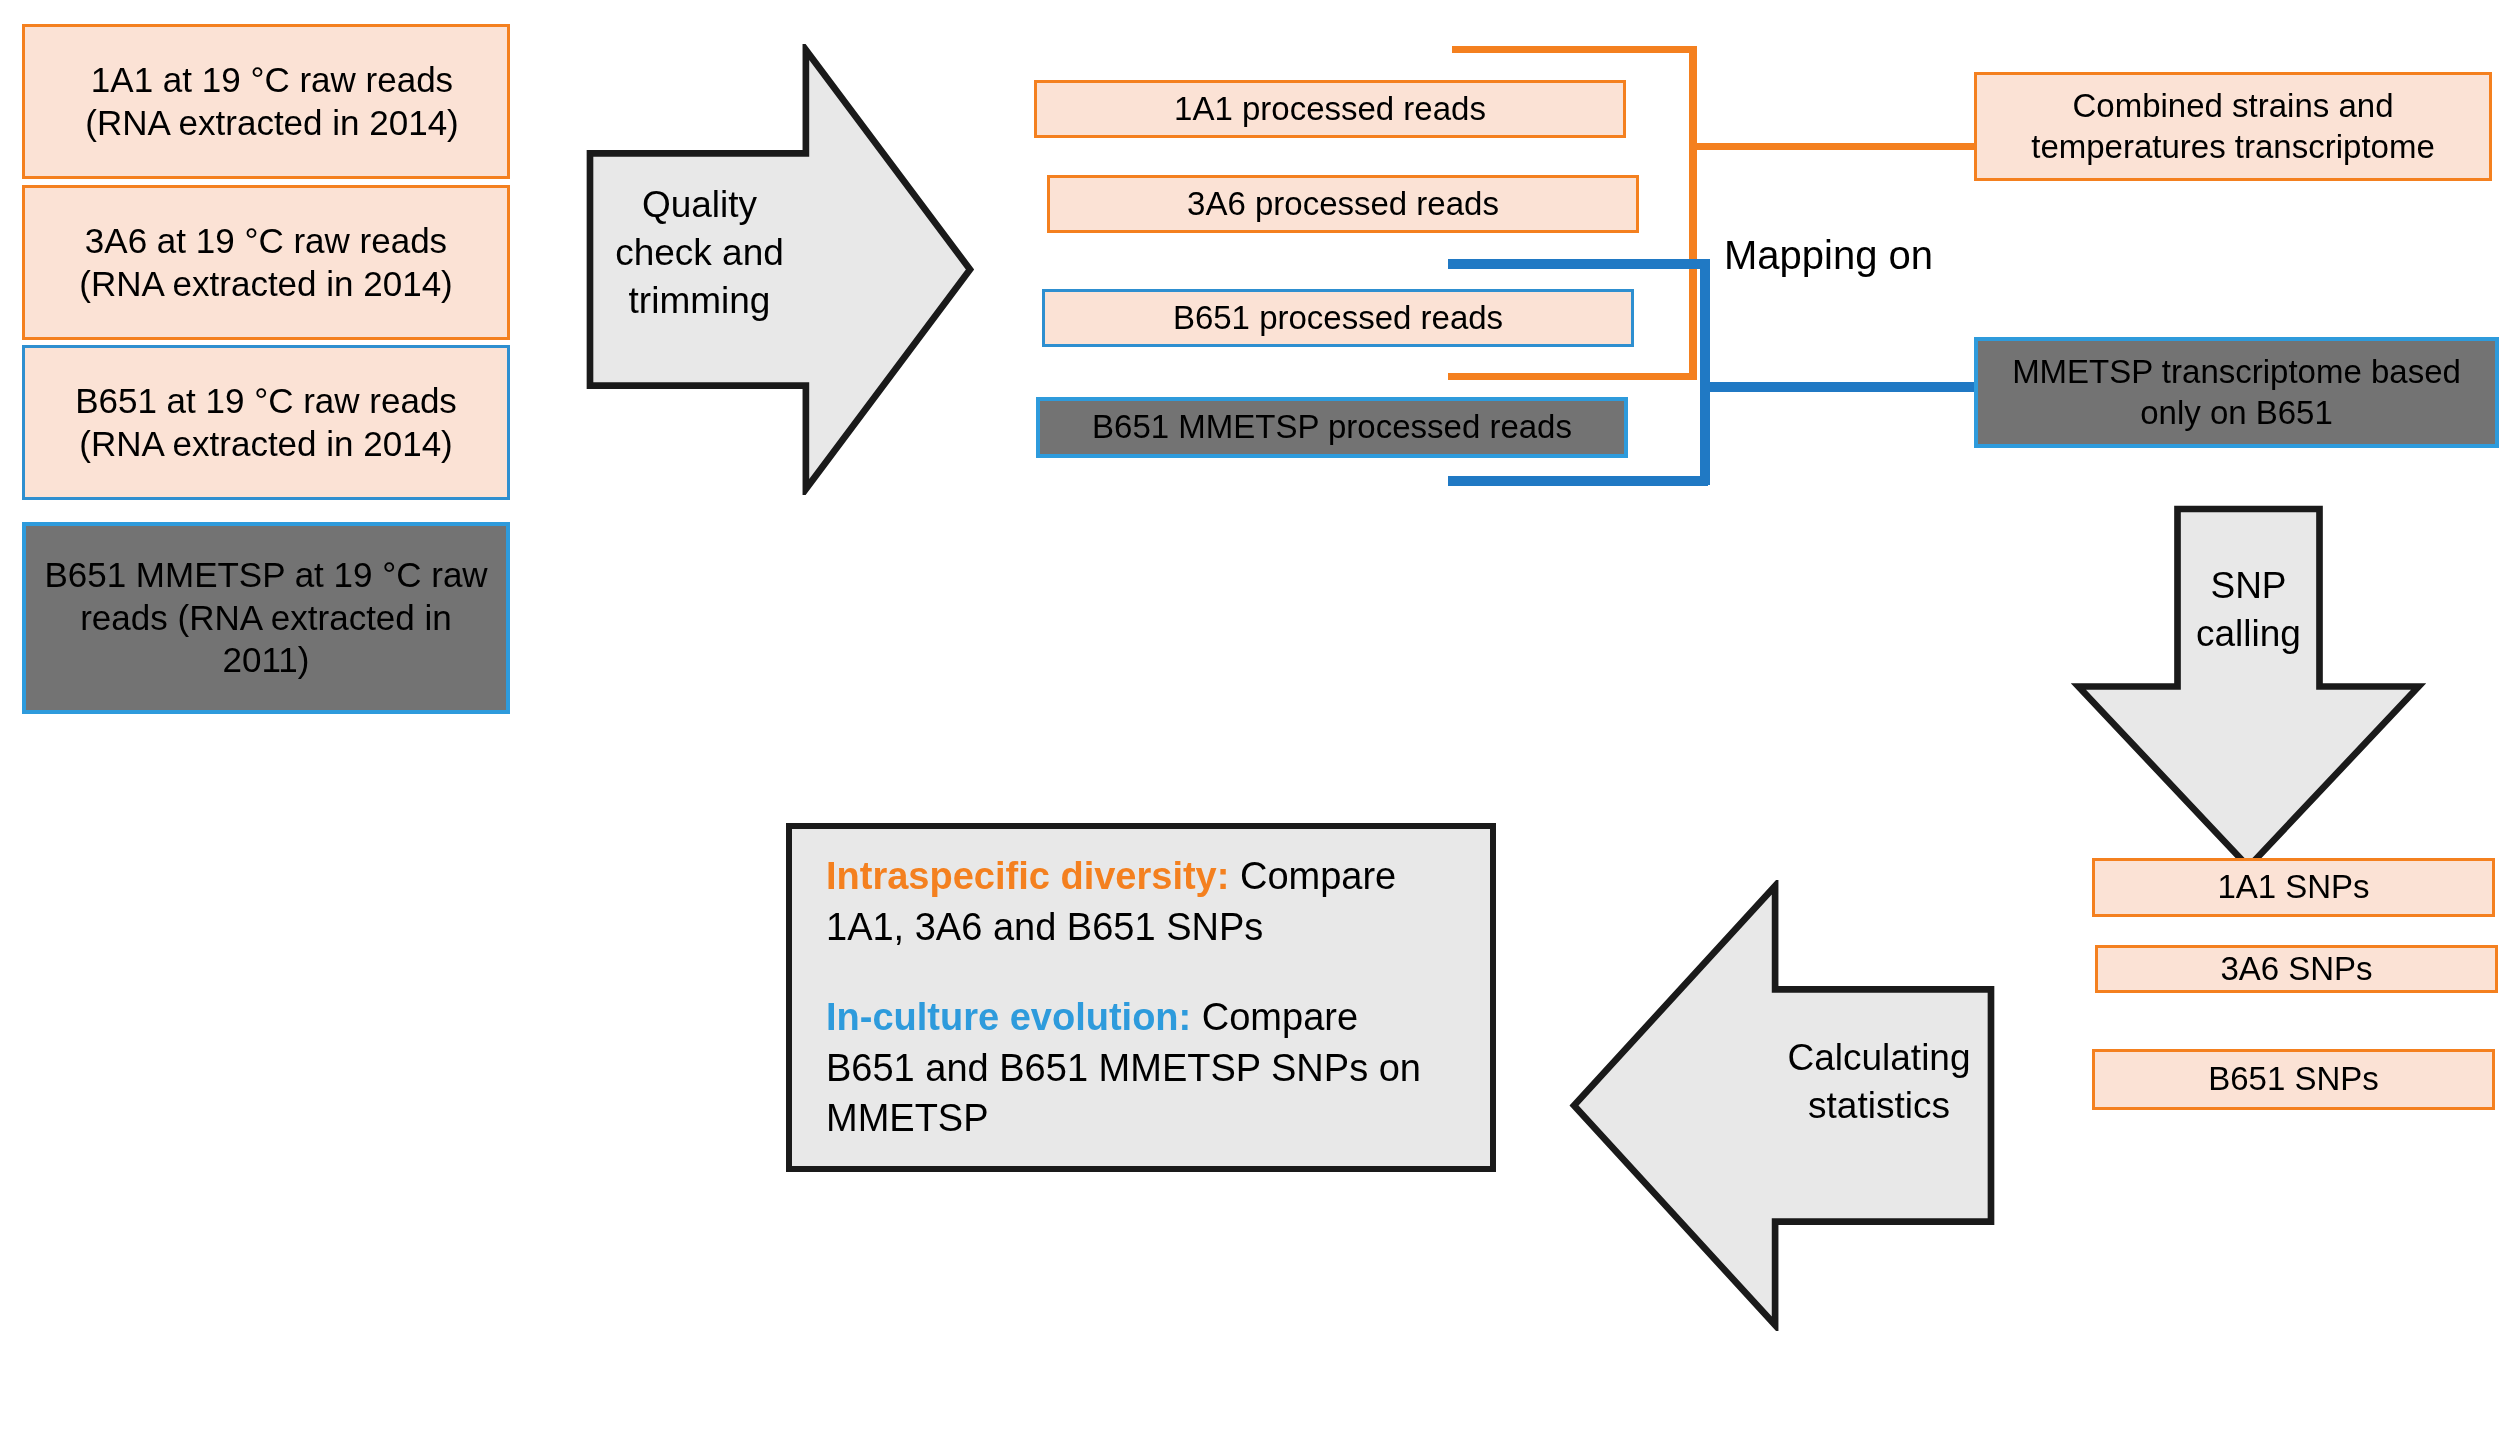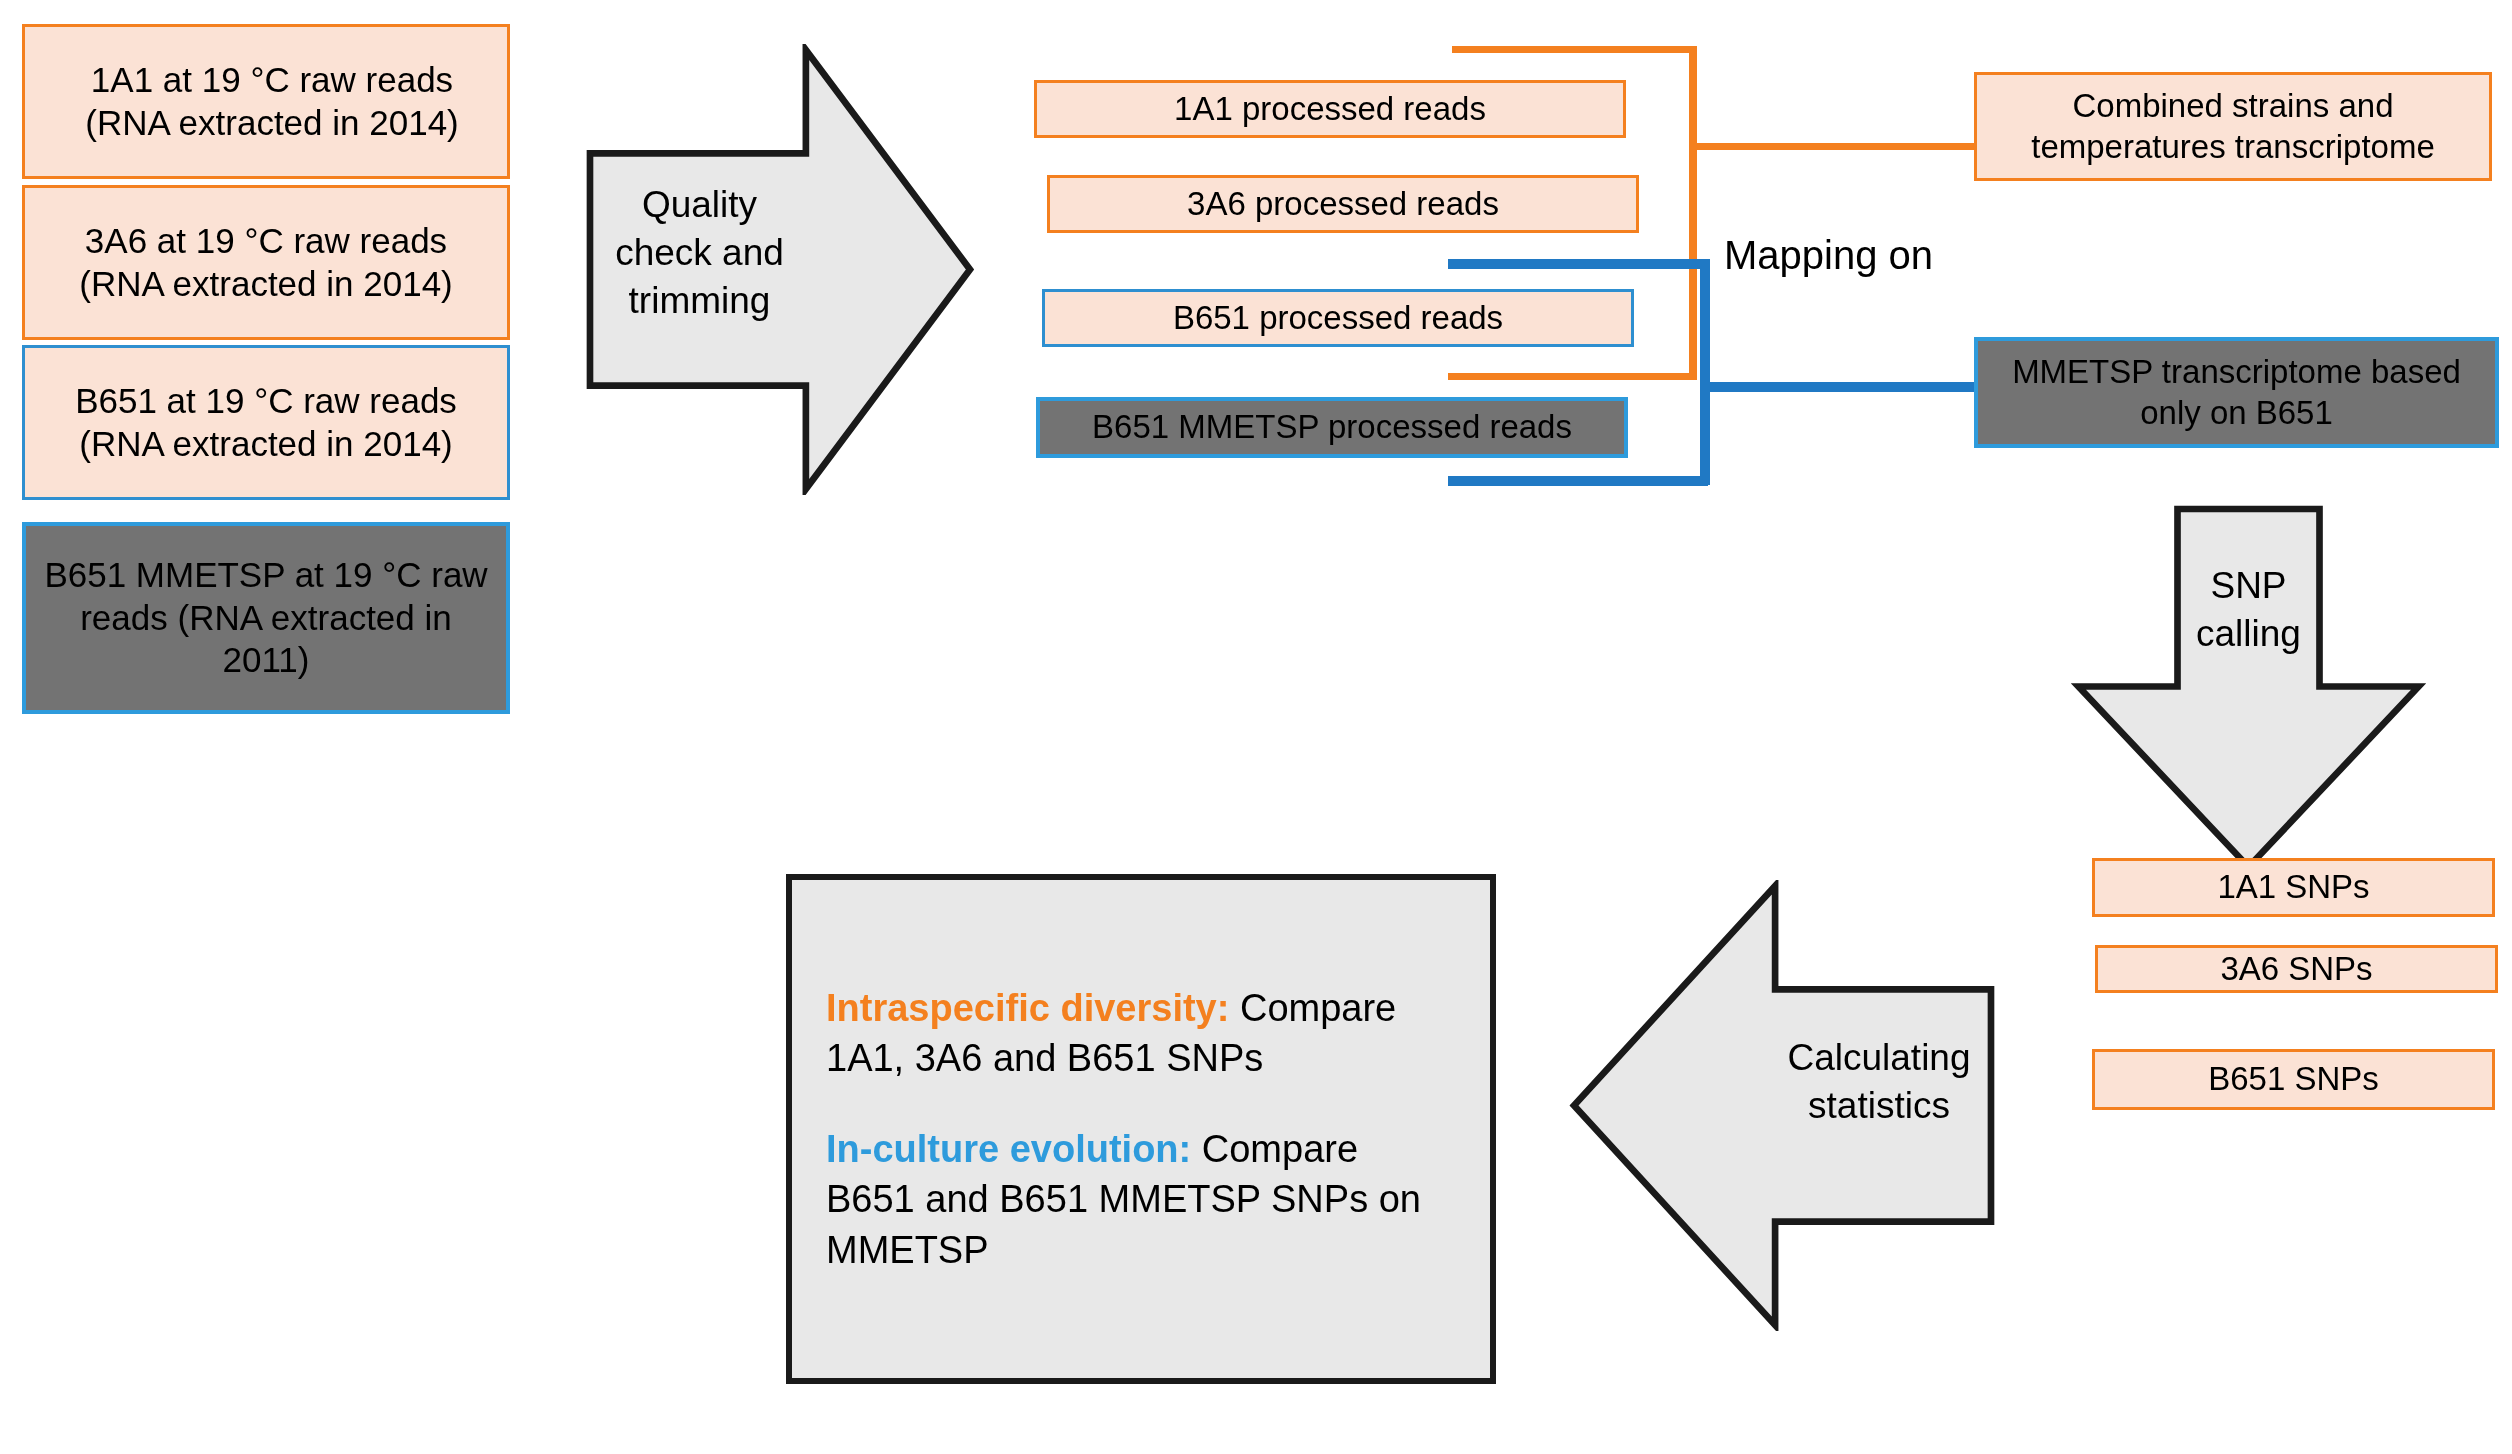--- a/index.html
+++ b/index.html
@@ -149,21 +149,21 @@
 
 
   <div class="arrowwrap" style="left:1568px; top:880px; width:429px; height:451px;">
     <svg width="429" height="451" viewBox="0 0 580 610">
       <polygon points="572,148 280,148 280,8 8,305 280,602 280,462 572,462" fill="#E8E8E8" stroke="#1A1A1A" stroke-width="9" stroke-linejoin="miter"></polygon>
     </svg>
   </div>
   <div class="arrow-label" style="left: 1768px; top: 1034px; width: 222px; font-size: 37px; white-space: pre-line; text-align: center;">Calculating
 statistics</div>
 
-  <div id="summary-panel" class="fill-grey bd-black" style="left:786px; top:874px; width:710px; height:510px;">
+  <div id="summary-panel" class="fill-grey bd-black" style="left:786px; top:823px; width:710px; height:349px;">
     <p class="summary-para" style="font-size:38px; margin:0 0 40px 0;">
       <span class="sum-head-orange">Intraspecific diversity:</span><span> Compare 1A1, 3A6 and B651 SNPs</span>
     </p>
     <p class="summary-para" style="font-size:38px; margin:0;">
       <span class="sum-head-blue">In-culture evolution:</span><span> Compare B651 and B651 MMETSP SNPs on MMETSP</span>
     </p>
   </div>
 
 </div>
 

